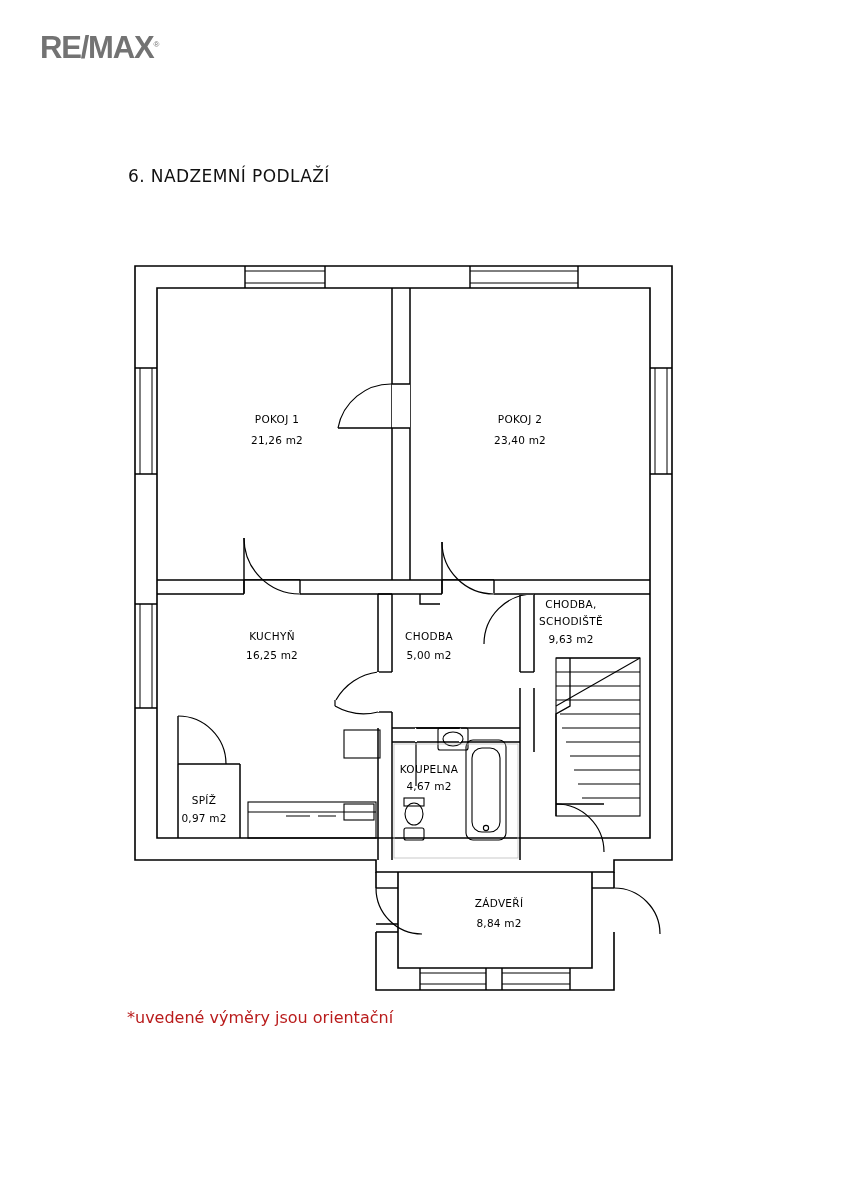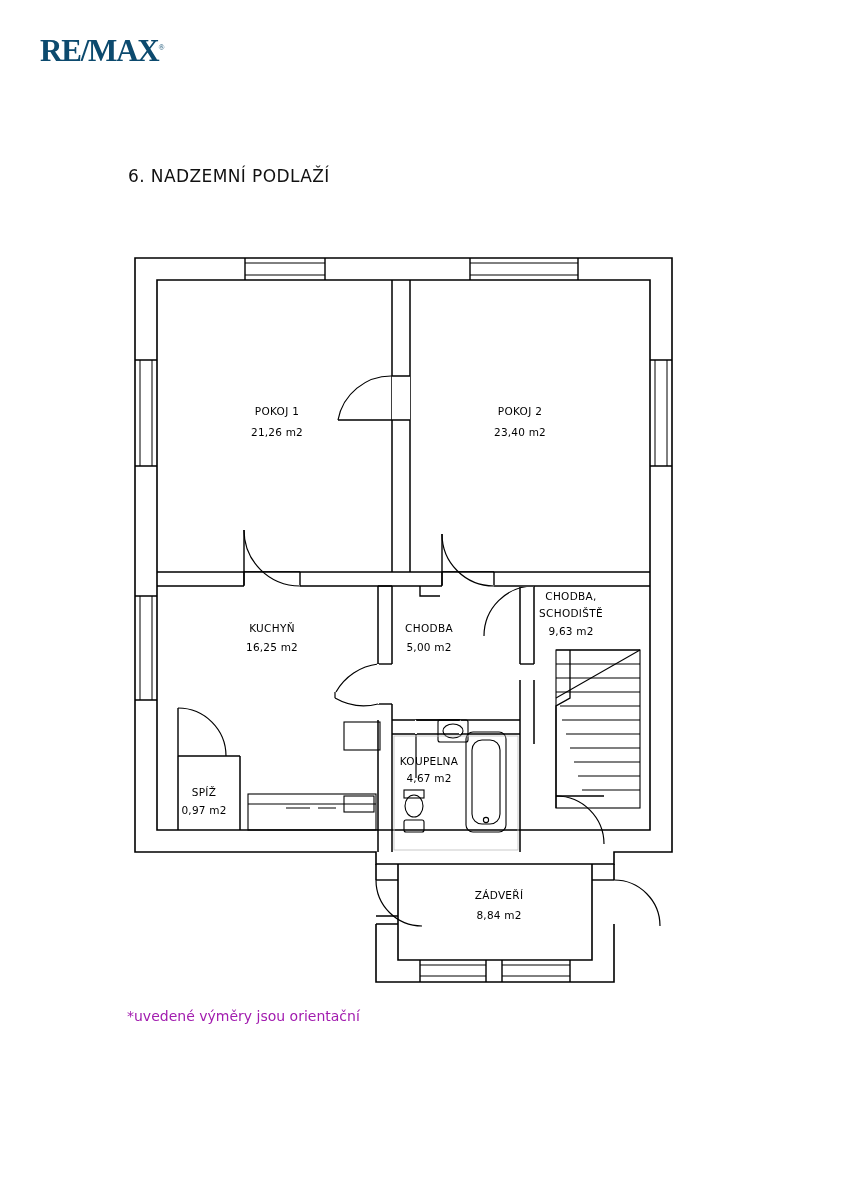--- a/index.html
+++ b/index.html
@@ -18,26 +18,26 @@
 
   
   .logo {
     position: absolute;
     left: 40px;
     top: 28px;
     width: 200px;
     height: 40px;
   }
   .logo-text {
-    font-family: Liberation Serif, serif;
+    font-family: Liberation Sans, sans-serif;
     font-weight: bold;
     font-size: 31px;
     letter-spacing: -1.2px;
-    line-height: 40px;
-    color: #0c4a6e;
+    line-height: 34px;
+    color: #737373;
     white-space: nowrap;
   }
   .logo-tm {
     font-size: 8px;
     vertical-align: super;
     font-weight: normal;
   }
 
   
   .title {
@@ -47,29 +47,29 @@
     font-size: 17px;
     letter-spacing: 0.4px;
     color: #111;
   }
 
   
   .footnote {
     position: absolute;
     left: 127px;
     top: 1008px;
-    font-size: 14px;
-    color: #a21caf;
+    font-size: 16px;
+    color: #b91c1c;
   }
 
   
   .plan-wrap {
     position: absolute;
     left: 0;
-    top: 4px;
+    top: 12px;
     width: 848px;
     height: 1092px;
     pointer-events: none;
   }
   .plan-svg {
     display: block;
   }
 
   .room-label {
     font-family: "DejaVu Sans", sans-serif;

